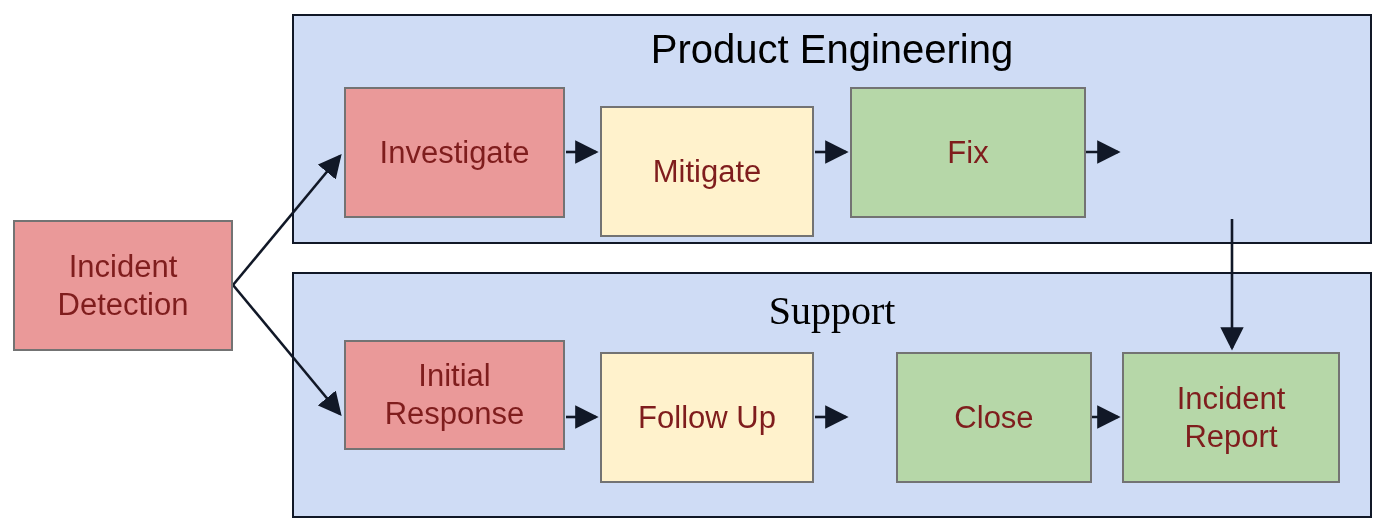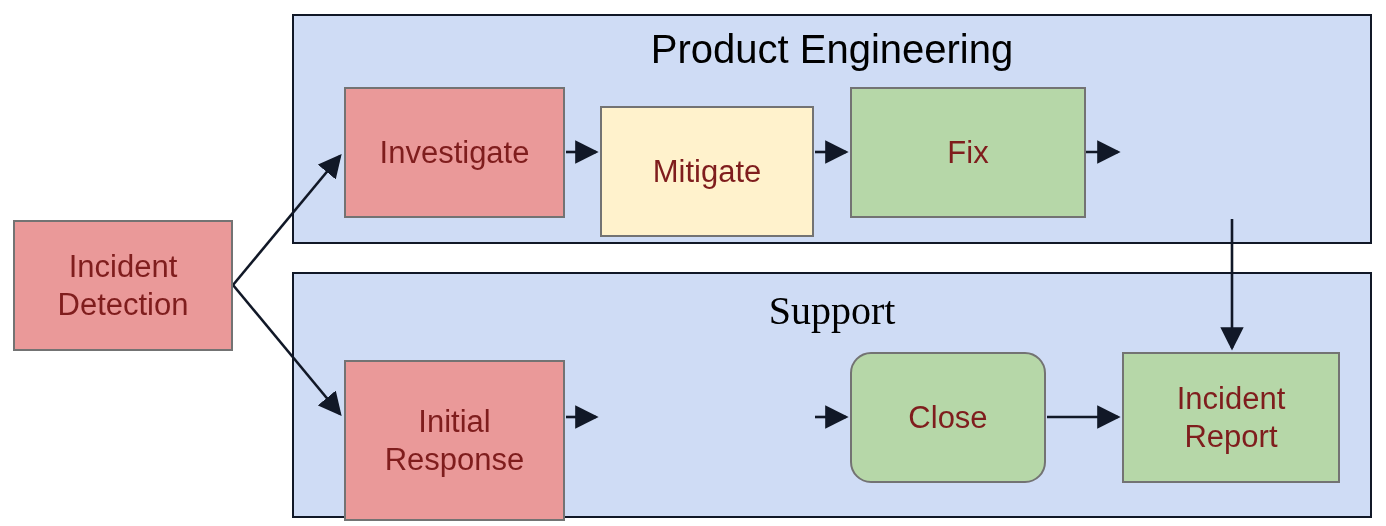--- a/index.html
+++ b/index.html
@@ -103,25 +103,28 @@
   <div class="node fill-red" id="node-investigate" style="left: 344px; top: 87px; width: 221px; height: 131px; background: rgb(234, 153, 153);">
     <span class="node-label">Investigate</span>
   </div>
   <div class="node fill-amber" id="node-mitigate" style="left: 600px; top: 87px; width: 214px; height: 131px; background: rgb(255, 242, 204); margin-top: 19px;">
     <span class="node-label">Mitigate</span>
   </div>
   <div class="node fill-green" id="node-fix" style="left: 850px; top: 87px; width: 236px; height: 131px; background: rgb(182, 215, 168);">
     <span class="node-label">Fix</span>
   </div>
 
-  <div class="node fill-red" id="node-initial-response" style="left: 344px; top: 360px; width: 221px; height: 161px; background: rgb(234, 153, 153);">
+  <div class="node fill-red" id="node-initial-response" style="left: 344px; top: 340px; width: 221px; height: 110px; background: rgb(234, 153, 153);">
     <span class="node-label">Initial
 Response</span>
   </div>
-  <div class="node fill-green" id="node-close" style="left: 850px; top: 352px; width: 196px; height: 131px; background: rgb(182, 215, 168); border-radius: 21px;">
+  <div class="node fill-amber" id="node-follow-up" style="left: 600px; top: 352px; width: 214px; height: 131px; background: rgb(255, 242, 204);">
+    <span class="node-label">Follow Up</span>
+  </div>
+  <div class="node fill-green" id="node-close" style="left: 896px; top: 352px; width: 196px; height: 131px; background: rgb(182, 215, 168);">
     <span class="node-label">Close</span>
   </div>
   <div class="node fill-green" id="node-incident-report" style="left: 1122px; top: 352px; width: 218px; height: 131px; background: rgb(182, 215, 168);">
     <span class="node-label">Incident
 Report</span>
   </div>
 
 </div>
 
 </body></html>

